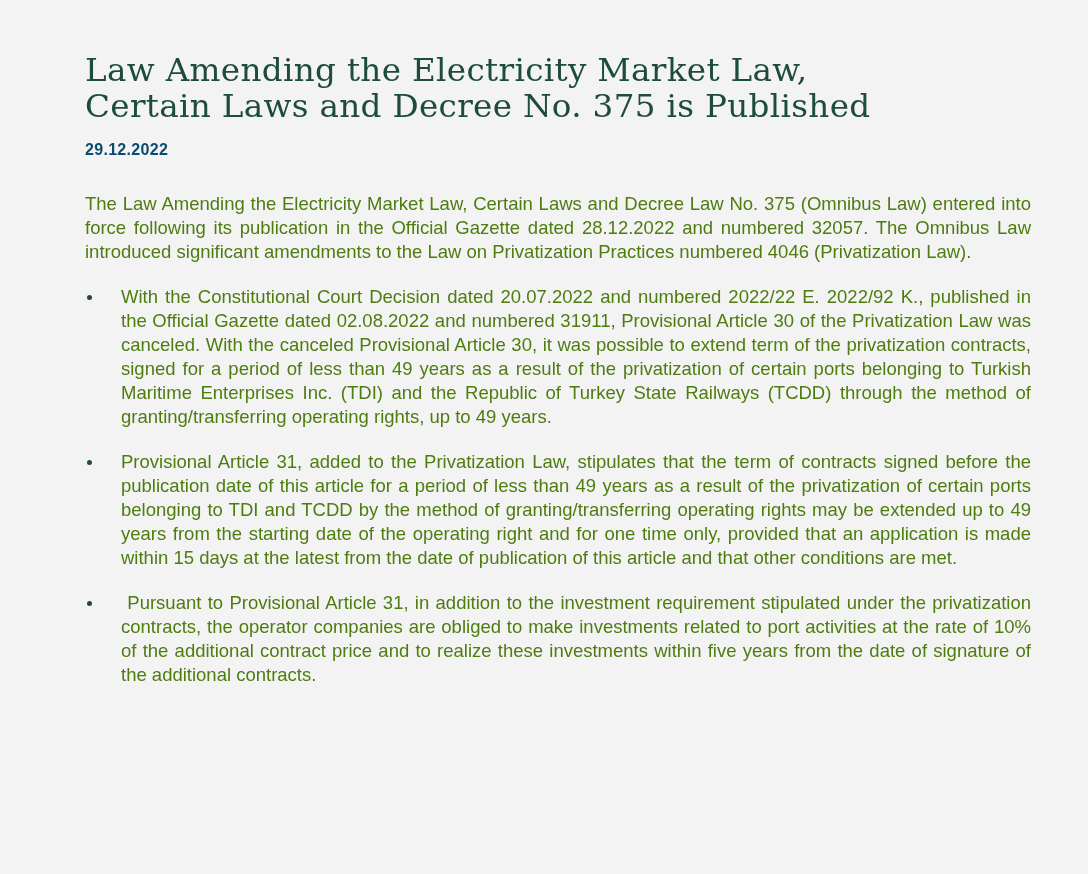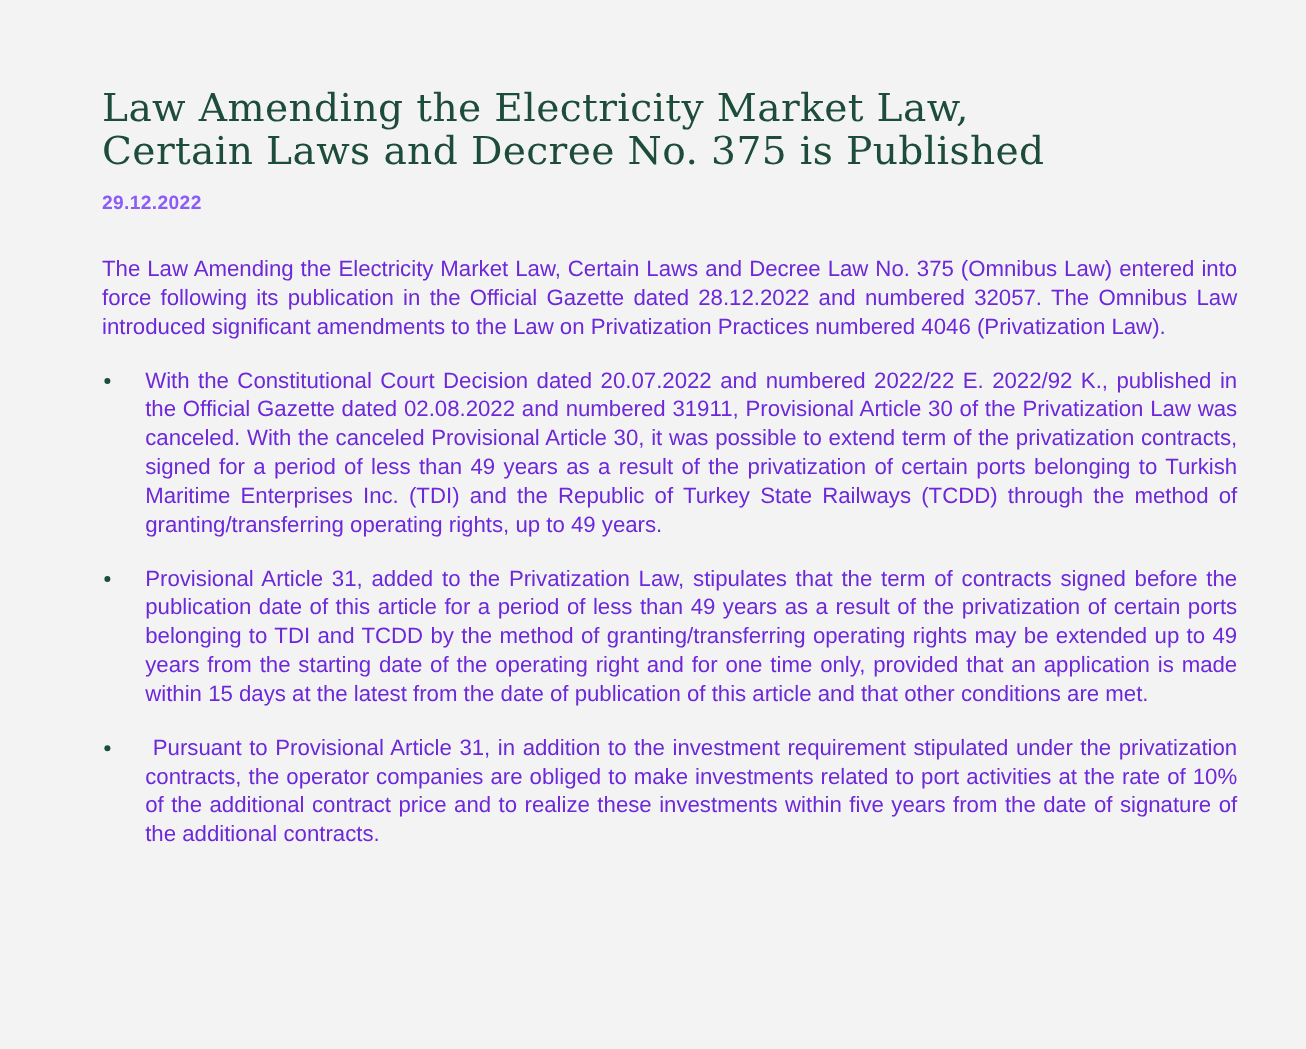--- a/index.html
+++ b/index.html
@@ -1,42 +1,42 @@
 <!DOCTYPE html>
 <html><head>
   <meta charset="utf-8">
   <style>
     html, body { margin: 0; padding: 0; }
     body {
       width: 1088px; height: 874px; overflow: hidden;
       background: #f3f3f3;
     }
-    .article { position: absolute; left: 85px; top: 72px; width: 946px; }
+    .article { position: absolute; left: 85px; top: 52px; width: 946px; }
     .title {
       font-family: "DejaVu Serif", serif;
       font-weight: normal;
       color: #1d4d3a;
       font-size: 32px;
       line-height: 36px;
       margin: 0;
       letter-spacing: 0.3px;
       transform: scaleX(1.02);
       transform-origin: left;
     }
     .date {
       font-family: "Liberation Sans", sans-serif;
       font-weight: bold;
-      color: #8b5cf6;
+      color: #0c4a6e;
       font-size: 16px;
       margin-top: 17px;
       letter-spacing: 0.3px;
     }
     .intro, .bullet-text {
       font-family: "Liberation Sans", sans-serif;
-      color: #6d28d9;
+      color: #4d7c0f;
       font-size: 18.5px;
       line-height: 24px;
       text-align: justify;
     }
     .intro { margin-top: 33px; }
     ul.bullets { list-style: none; margin: 21px 0 0 0; padding: 0; }
     ul.bullets li { position: relative; padding-left: 36px; margin-bottom: 21px; }
     .bullet-dot {
       position: absolute; left: 2px; top: 10px;
       width: 5px; height: 5px; border-radius: 50%;

